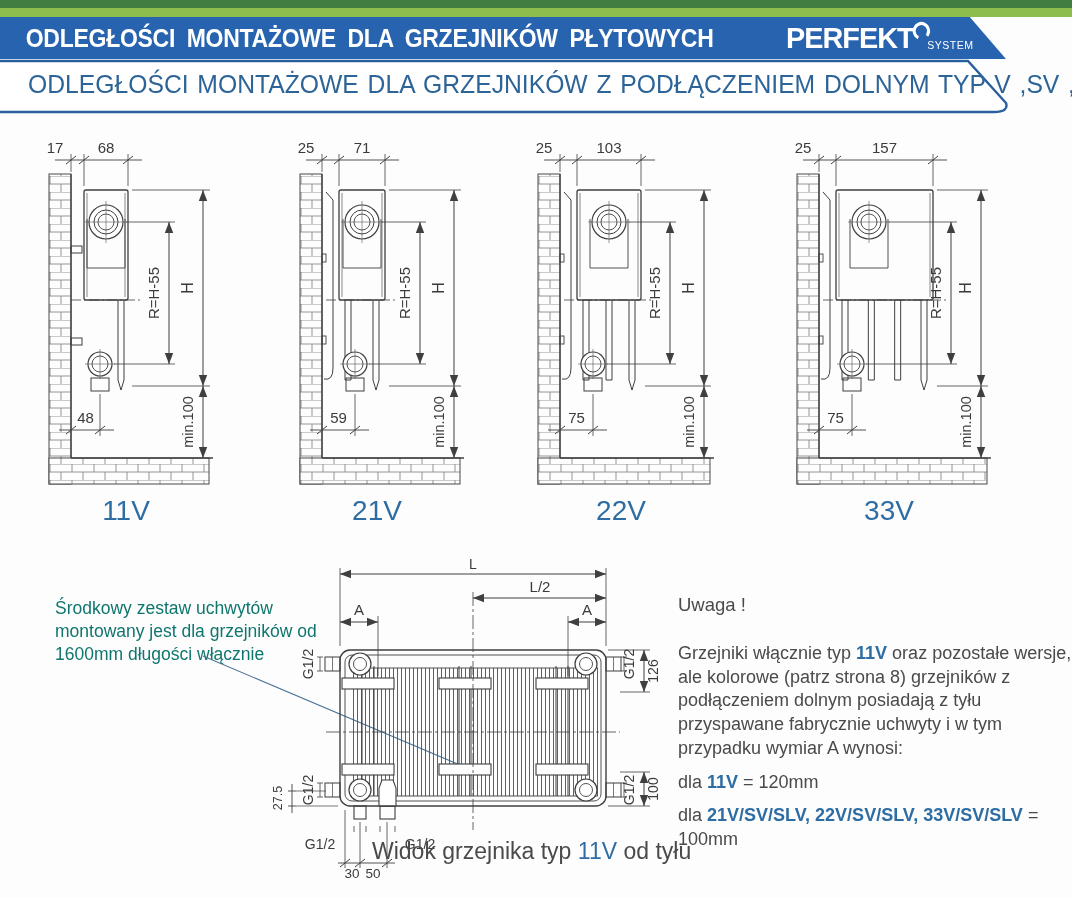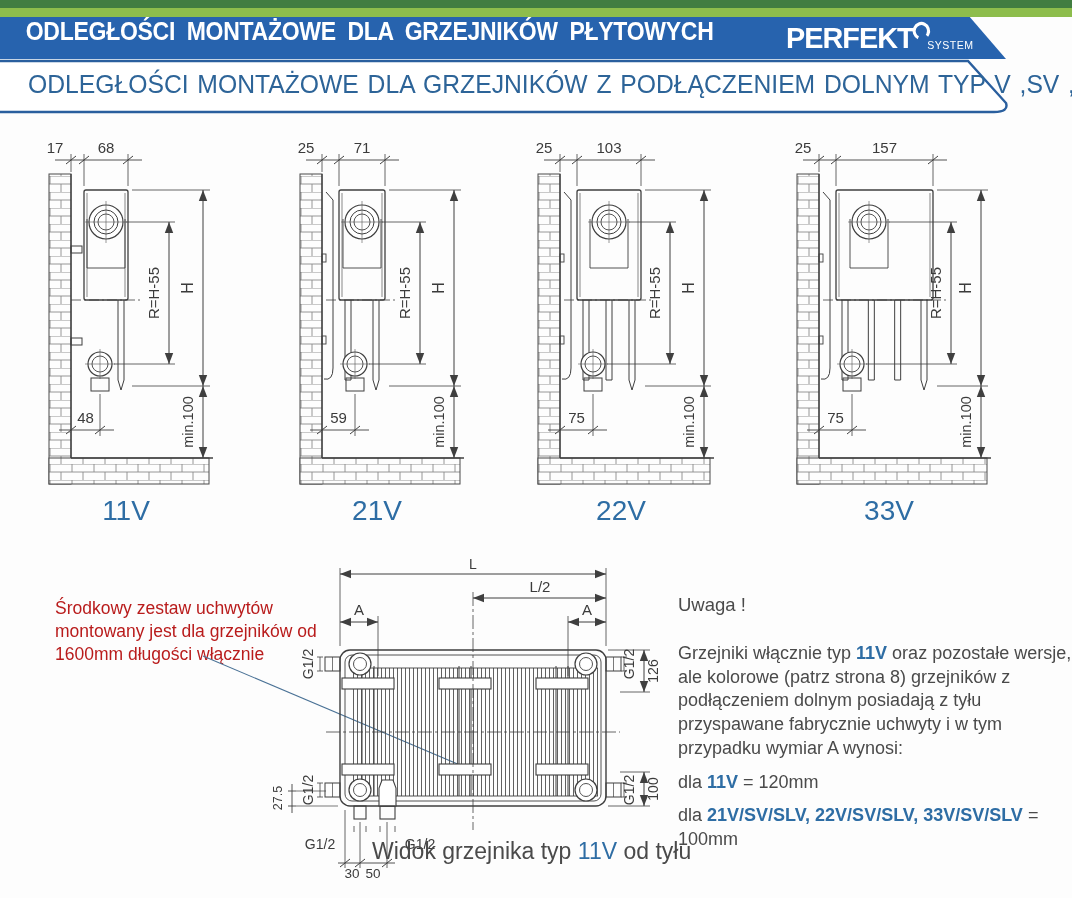--- a/index.html
+++ b/index.html
@@ -1,32 +1,32 @@
 <!DOCTYPE html>
 <html><head>
 <meta charset="utf-8">
 <style>
   html,body{margin:0;padding:0;background:#fff;}
   .page{position:relative;width:1072px;height:898px;background:#fdfdfd;overflow:hidden;
         font-family:"Liberation Sans",sans-serif;}
   .bar-dark{position:absolute;left:0;top:0;width:1072px;height:8px;background:#417d41;}
   .bar-light{position:absolute;left:0;top:8px;width:1072px;height:9px;background:#8dbd4c;}
   .banner-blue{position:absolute;left:0;top:17px;width:1006px;height:42px;background:#2763ae;
-        clip-path:polygon(0 0,96.4% 0,100% 100%,0 100%);display:flex;}
+        clip-path:polygon(0 0,96.4% 0,100% 100%,0 100%);display:flex;align-items:center;}
   .banner-title{color:#fff;font-weight:bold;font-size:25px;letter-spacing:-0.3px;word-spacing:6px;
         padding-left:28px;white-space:nowrap;transform:scaleX(0.92);transform-origin:left center;}
   .logo{display:flex;align-items:center;margin-left:10px;transform:scaleX(0.96);transform-origin:left center;}
   .logo-brand{color:#fff;font-weight:bold;font-size:30px;letter-spacing:-1px;}
   .logo-circle{margin-left:-3px;margin-top:-14px;}
   .logo-sub{color:#fff;font-size:11px;letter-spacing:0.5px;margin-left:-5px;margin-top:14px;}
   .banner-white{position:absolute;left:0;top:59px;width:1012px;height:56px;}
   .banner-subtitle{position:absolute;left:28px;top:69px;color:#2d6498;font-size:26px;white-space:nowrap;
         transform:scaleX(0.95);transform-origin:left center;word-spacing:2px;}
   .tile{position:absolute;top:128px;}
-  .note-left{position:absolute;left:55px;top:597px;width:262px;font-size:17.5px;line-height:1.32;color:#b91c1c;}
+  .note-left{position:absolute;left:55px;top:597px;width:262px;font-size:17.5px;line-height:1.32;color:#0f766e;}
   .rear{position:absolute;left:268px;top:558px;}
   .leader{position:absolute;left:195px;top:648px;pointer-events:none;}
   .caption{position:absolute;left:372px;top:838px;font-size:23px;color:#4a4a4a;}
   .caption .blue{color:#2e6da4;}
   .note-right{position:absolute;left:678px;top:593px;width:396px;color:#4a4a4a;}
   .note-right .uwaga{font-size:18.5px;margin:0 0 24px 0;}
   .note-right p{margin:0;font-size:18px;line-height:1.33;}
   .note-right .l2{margin-top:10px;}
   .note-right .l3{margin-top:9px;}
   .note-right .blue{color:#2e6da4;font-weight:bold;}

